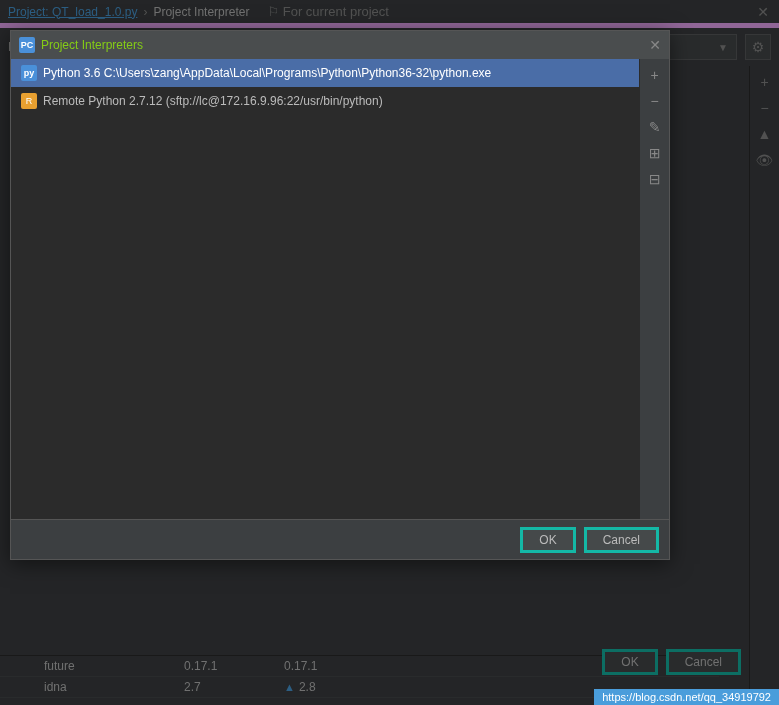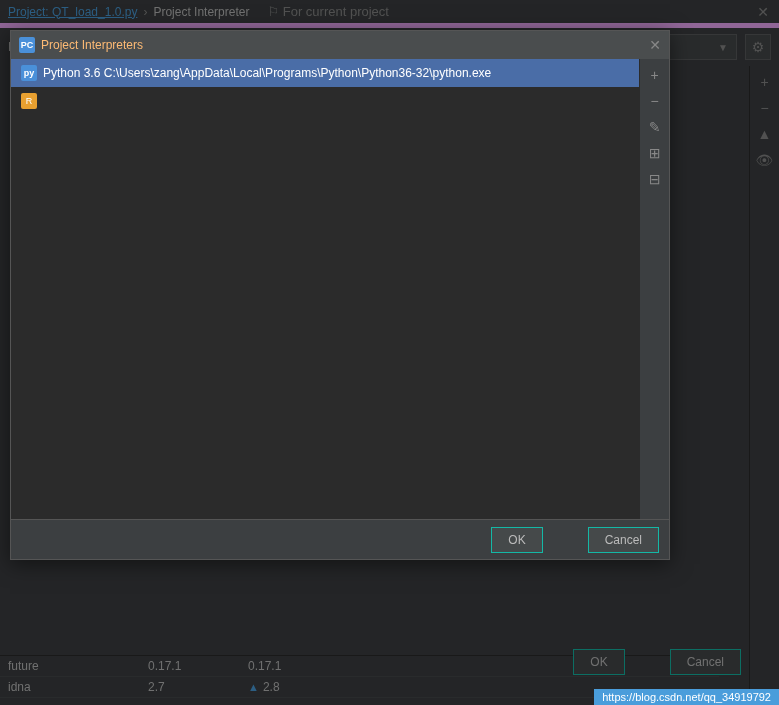--- a/index.html
+++ b/index.html
@@ -222,21 +222,21 @@
       border-radius: 2px;
       display: flex;
       align-items: center;
       justify-content: center;
       font-size: 9px;
       color: #fff;
       font-weight: bold;
     }
     .dialog-title-text {
       font-size: 12px;
-      color: #fdba74;
+      color: #84cc16;
     }
     .dialog-close {
       color: #888;
       cursor: pointer;
       font-size: 14px;
       line-height: 1;
     }
 
     
     .dialog-body {
@@ -281,29 +281,28 @@
       display: flex;
       align-items: center;
       justify-content: flex-end;
       padding: 0 10px;
       gap: 8px;
       border-top: 1px solid #555;
     }
     .btn {
       height: 26px;
       padding: 0 16px;
-      border: 1px solid #14b8a6;
+      border: 3px solid #14b8a6;
       background: #45494a;
       color: #bbbbbb;
       font-size: 12px;
       cursor: pointer;
       display: flex;
       align-items: center;
       justify-content: center;
-      margin-left: 37px;
     }
     .btn-ok {
       background: #45494a;
     }
 
     
     .package-table {
       position: absolute;
       bottom: 0;
       left: 0;
@@ -314,21 +313,21 @@
       overflow: hidden;
     }
     .package-row {
       display: flex;
       align-items: center;
       padding: 3px 8px;
       font-size: 12px;
       color: #bbbbbb;
       border-bottom: 1px solid #45494a;
     }
-    .package-col-name { width: 140px; }
+    .package-col-name { width: 140px; margin-left: 36px; }
     .package-col-version { width: 100px; }
     .package-col-latest { flex: 1; display: flex; align-items: center; gap: 4px; }
     .upgrade-arrow { color: #4a9ddb; font-size: 11px; }
 
     
     .bottom-bar {
       position: absolute;
       bottom: 0;
       right: 0;
       background: #4a9ddb;
@@ -424,20 +423,21 @@
       </div>
 
       <div class="dialog-body">
         <div class="dialog-list">
           <div class="dialog-list-item selected">
             <div class="py-icon">py</div>
             <span>Python 3.6 C:\Users\zang\AppData\Local\Programs\Python\Python36-32\python.exe</span>
           </div>
           <div class="dialog-list-item">
             <div class="remote-icon">R</div>
+            <span>Remote Python 2.7.12  (sftp://lc@172.16.9.96:22/usr/bin/python)</span>
           </div>
         </div>
 
         <div class="dialog-toolbar">
           <div class="toolbar-btn">+</div>
           <div class="toolbar-btn">−</div>
           <div class="toolbar-btn">✎</div>
           <div class="toolbar-btn">⊞</div>
           <div class="toolbar-btn">⊟</div>
         </div>

